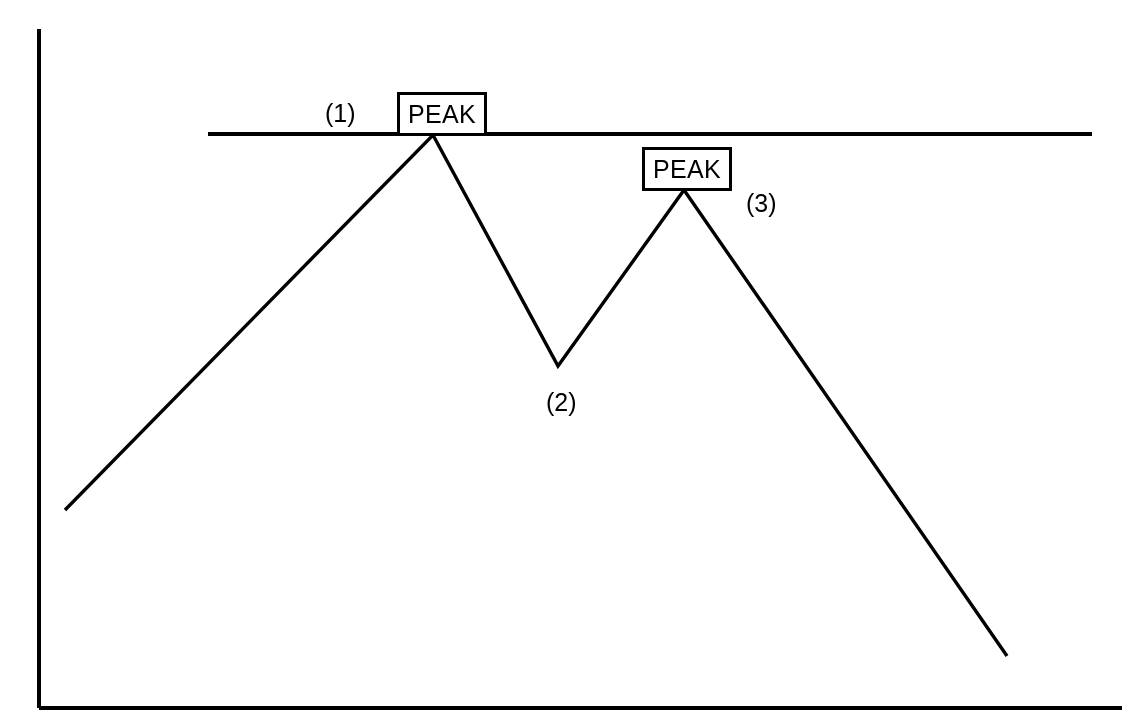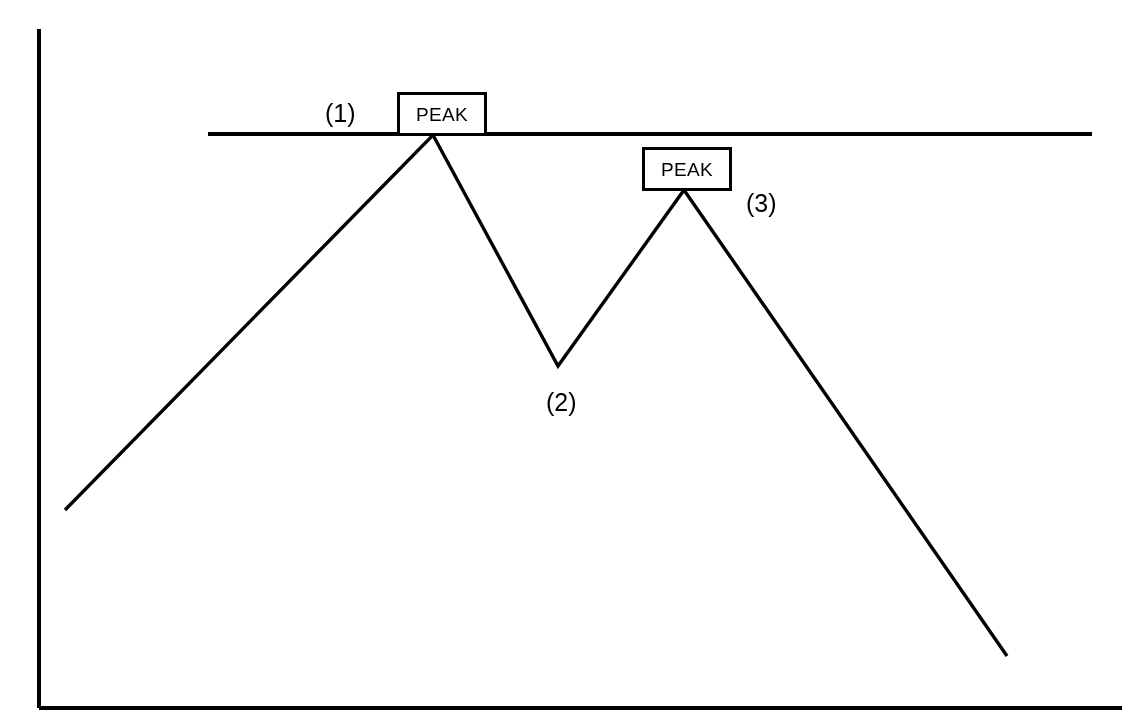--- a/index.html
+++ b/index.html
@@ -43,21 +43,21 @@
     stroke-linecap: butt;
   }
   .label-box {
     position: absolute;
     box-sizing: border-box;
     background: #ffffff;
     border: 3px solid #000000;
     display: flex;
     align-items: center;
     justify-content: center;
-    font-size: 19px;
+    font-size: 25px;
     color: #000000;
     letter-spacing: 0.3px;
     line-height: 1;
   }
   .point-label {
     position: absolute;
     font-size: 25px;
     color: #000000;
     line-height: 1;
     white-space: nowrap;

